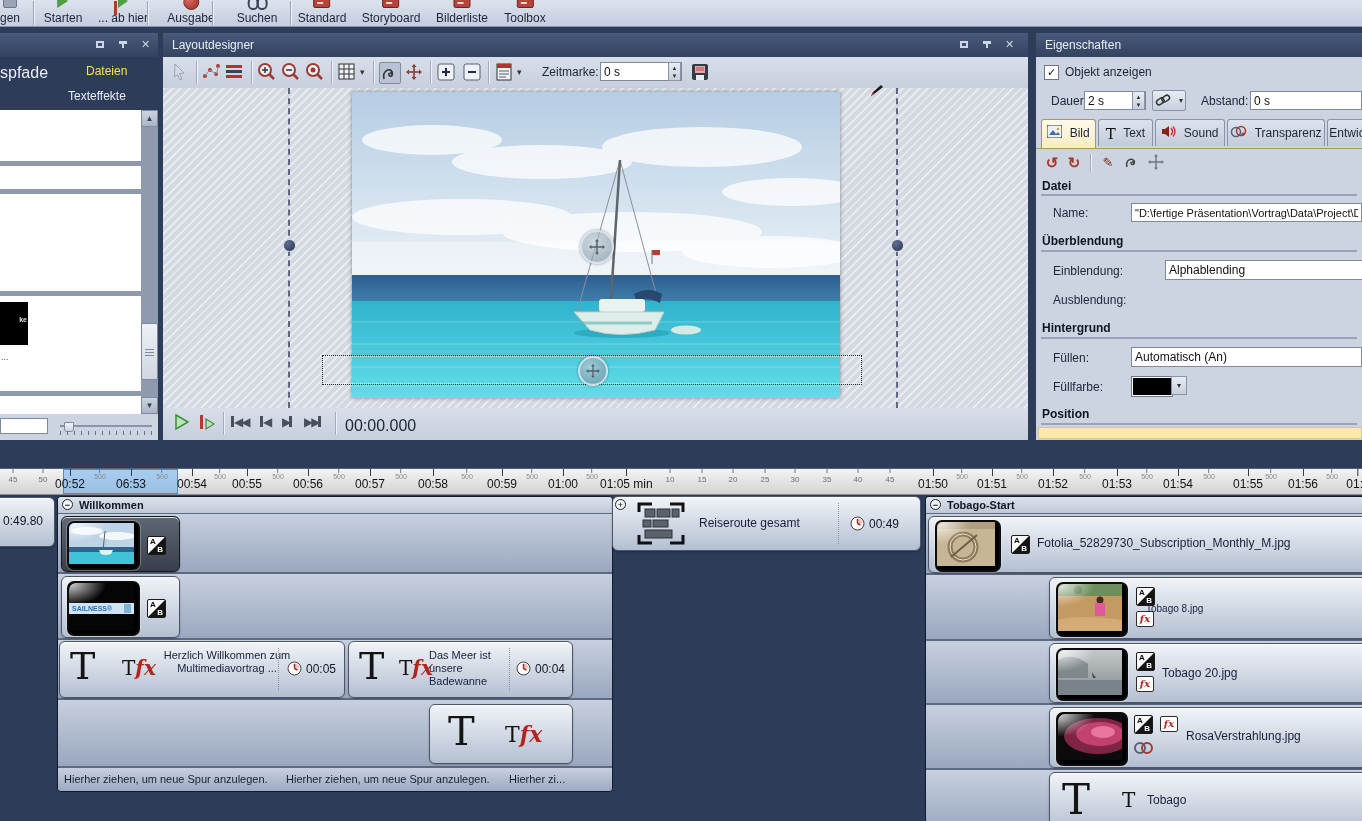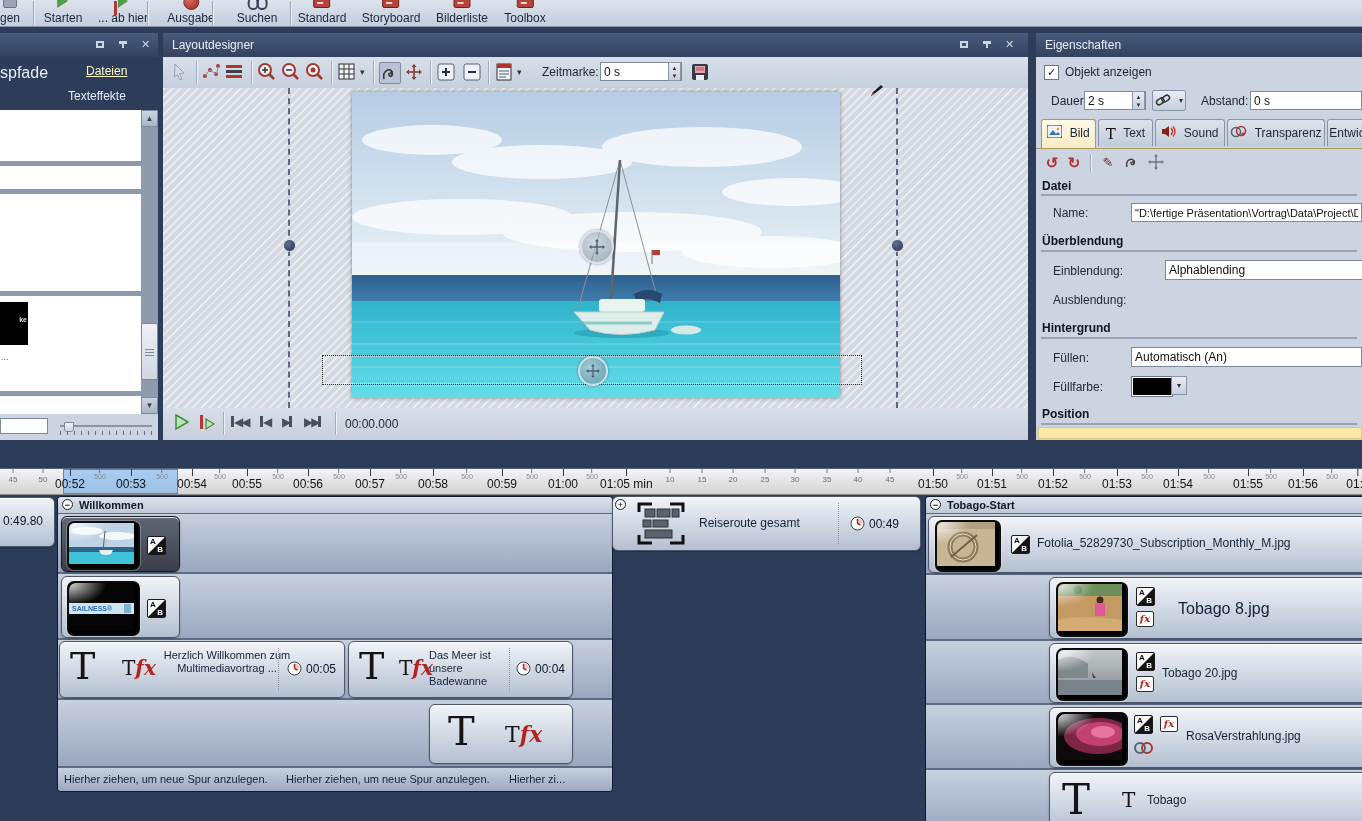--- a/index.html
+++ b/index.html
@@ -172,21 +172,21 @@
 
   <div class="abs" style="left:0;top:33px;width:158px;height:407px;background:#2d3c58;">
     <div class="titlebar">
       <div class="winbtns" style="right:6px;">
         <span class="winbtn"><span class="restore-glyph"></span></span>
         <span class="winbtn"><span class="pin-glyph"></span></span>
         <span class="winbtn">✕</span>
       </div>
     </div>
     <div class="abs" style="left:0;top:31px;font-size:16px;color:#e8edf5;">spfade</div>
-    <div class="abs" style="left:86px;top:31px;font-size:12px;color:#fef9c3;text-decoration:underline;">Dateien</div>
+    <div class="abs" style="left:86px;top:31px;font-size:12px;color:#fde047;">Dateien</div>
     <div class="abs" style="left:68px;top:56px;font-size:12px;color:#e8edf5;">Texteffekte</div>
 
     <div class="abs" style="left:0;top:77px;width:158px;height:304px;background:#8e99ad;">
       <div class="lrow" style="top:0;height:51px;"></div>
       <div class="lsep" style="top:51px;height:5px;"></div>
       <div class="lrow" style="top:56px;height:23px;"></div>
       <div class="lsep" style="top:79px;height:5px;"></div>
       <div class="lrow" style="top:84px;height:97px;"></div>
       <div class="lsep" style="top:181px;height:5px;"></div>
       <div class="lrow" style="top:186px;height:95px;">
@@ -405,21 +405,21 @@
         <svg width="16" height="18">
             <rect x="1" y="2" width="3" height="14" fill="#b23a32"></rect>
             <path d="M7 6 L15 11 L7 16 Z" fill="#bfe3b8" stroke="#3f8c38" stroke-width="1.2"></path>
           </svg></span>
       <span class="ld-sep" style="left:60px;top:4px;"></span>
       <span class="pb-icon" style="left:68px;"><span class="pb-bar"></span><span class="pb-tri">◀◀</span></span>
       <span class="pb-icon" style="left:97px;"><span class="pb-bar"></span><span class="pb-tri">◀</span></span>
       <span class="pb-icon" style="left:119px;"><span class="pb-tri">▶</span><span class="pb-bar"></span></span>
       <span class="pb-icon" style="left:141px;"><span class="pb-tri">▶▶</span><span class="pb-bar"></span></span>
       <span class="ld-sep" style="left:172px;top:4px;"></span>
-      <span class="abs" style="left:182px;top:9px;font-size:12px;color:#1b2538;">00:00.000</span>
+      <span class="abs" style="left:182px;top:9px;font-size:16px;color:#1b2538;">00:00.000</span>
     </div>
   </div>
 
   <div class="abs" style="left:1036px;top:33px;width:326px;height:407px;background:#ccd4e2;overflow:hidden;">
     <div class="titlebar">
       <span>Eigenschaften</span>
     </div>
 
     <div class="abs" style="left:8px;top:32px;width:160px;height:16px;cursor:pointer;">
       <span class="abs" style="left:0;top:0;width:13px;height:13px;background:#fff;border:1px solid #6b7689;text-align:center;font-size:11px;line-height:13px;color:#111;">✓</span>
@@ -524,21 +524,21 @@
       <div class="tick m" style="left: 70px;">
         <i></i>
         <span>00:52</span>
       </div>
       <div class="tick u" style="left: 100px;">
         <i></i>
         <span>500</span>
       </div>
       <div class="tick m" style="left: 131px;">
         <i></i>
-        <span>00:53</span>
+        <span>06:53</span>
       </div>
       <div class="tick u" style="left: 162px;">
         <i></i>
         <span>500</span>
       </div>
       <div class="tick m" style="left: 192px;">
         <i></i>
         <span>00:54</span>
       </div>
       <div class="tick u" style="left: 220px;">
@@ -834,21 +834,21 @@
                 <circle cx="42" cy="16" r="3.5" fill="#46291d"></circle>
                 <rect x="37" y="19" width="10" height="13" fill="#e05a9b"></rect>
                 <path d="M0 36 q20 -6 64 0 v11 H0Z" fill="#d4ab74"></path>
               </svg>
           </div>
           <span class="ab" style="left:86px;top:9px;">
               <i>A</i>
               <b>B</b>
             </span>
           <span class="fxi" style="left:86px;top:33px;">fx</span>
-          <span class="ttext" style="left:128px;top:24px;font-size:16px;">Tobago 8.jpg</span>
+          <span class="ttext" style="left:96px;top:24px;font-size:10px;">Tobago 8.jpg</span>
         </div>
       </div>
       <div class="trow" style="height:62px;">
         <div class="titem" style="left:123px;top:2px;width:314px;height:58px;border-radius:6px 0 0 6px;">
           <div class="thumb" style="left:6px;top:4px;width:68px;height:49px;">
             <svg width="64" height="45">
                 <defs>
                   <linearGradient id="fog" x1="0" y1="0" x2="0" y2="1">
                     <stop offset="0" stop-color="#c3c7c7"></stop>
                     <stop offset="1" stop-color="#878f92"></stop>

